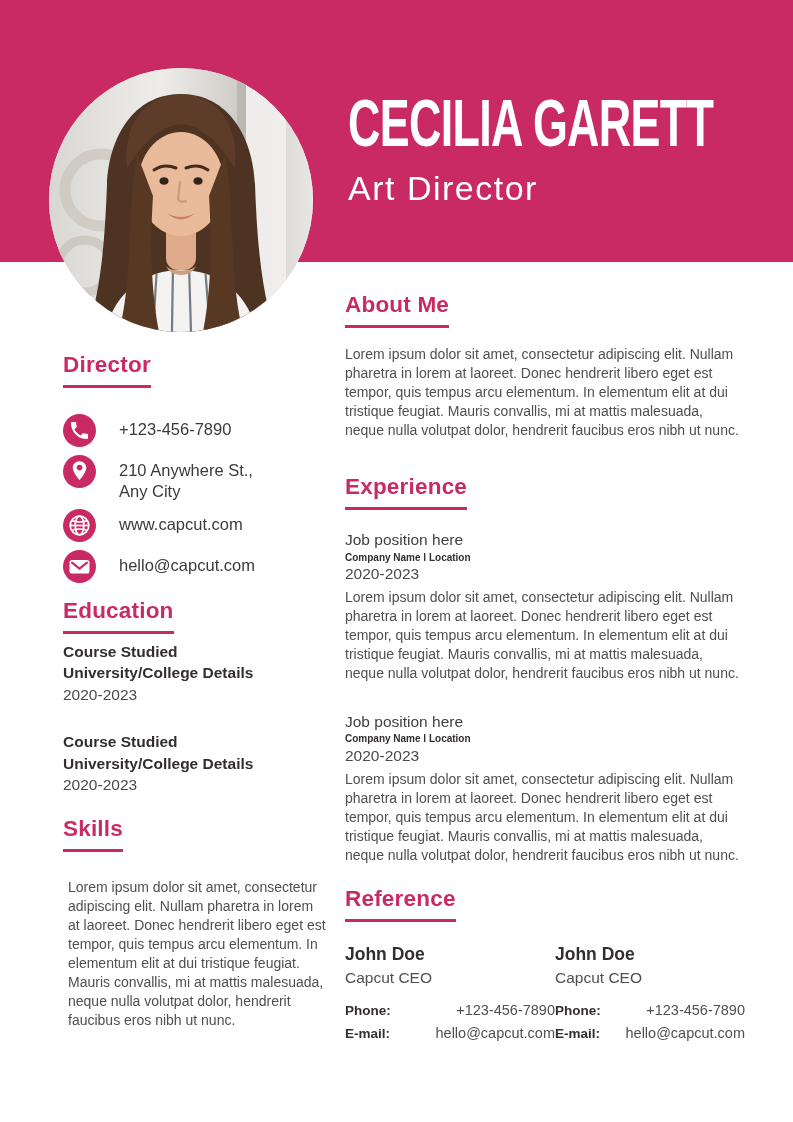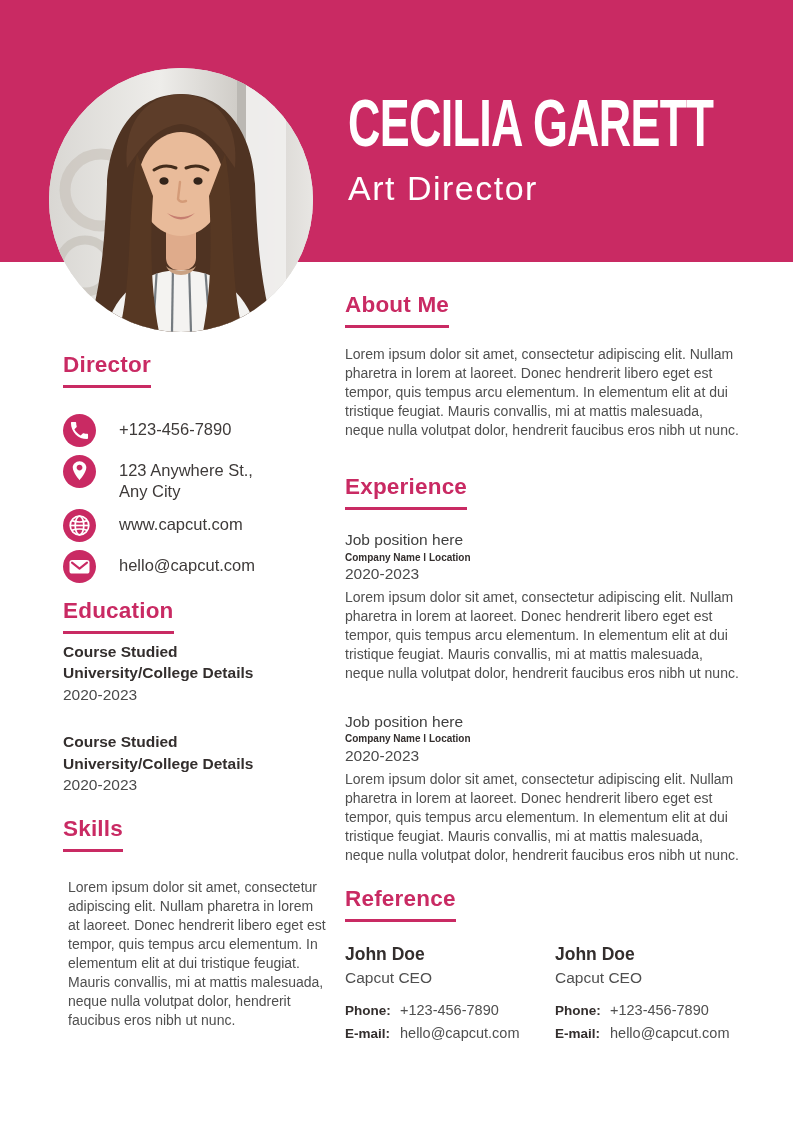--- a/index.html
+++ b/index.html
@@ -69,21 +69,21 @@
   .job-list{margin-top:20px;display:flex;flex-direction:column;gap:28px;}
   .job-pos{font-size:15.5px;color:#3F3F3F;line-height:1.35;}
   .job-co{font-size:10px;font-weight:700;color:var(--dark);line-height:1.35;}
   .job-years{font-size:15.5px;color:#4A4A4A;line-height:1.35;}
   .job-desc{margin-top:3px;font-size:14px;line-height:1.36;color:var(--body);}
   .reference{left:345px;top:886px;width:400px;}
   .ref-grid{margin-top:22px;display:grid;grid-template-columns:210px 190px;}
   .ref-name{font-size:17.5px;font-weight:700;color:var(--dark);line-height:1.25;}
   .ref-role{margin-top:3px;font-size:15.5px;color:var(--body);}
   .ref-contacts{margin-top:15px;display:flex;flex-direction:column;gap:7px;}
-  .ref-line{display:flex;align-items:baseline;}
+  .ref-line{display:flex;align-items:baseline;justify-content:space-between;}
   .ref-label{flex:0 0 55px;font-size:13.5px;font-weight:700;color:var(--dark);}
   .ref-value{font-size:14.5px;color:var(--body);}
 </style>
 </head>
 <body>
 
 <div class="page">
 
   <div class="band"></div>
   <div class="header-text">
@@ -158,21 +158,21 @@
         </svg>
         <div class="contact-text">+123-456-7890</div>
       </div>
 
       <div class="contact-row">
         <svg class="cicon" viewBox="0 0 33 33">
           <circle cx="16.5" cy="16.5" r="16.5" fill="var(--accent)"></circle>
           <path transform="translate(4.9,4.3) scale(0.97)" fill="#fff" fill-rule="evenodd" d="M12 2C8.13 2 5 5.13 5 8.5c0 5.25 7 13 7 13s7-7.75 7-13C19 5.13 15.87 2 12 2zm0 9.5c-1.66 0-3-1.34-3-3s1.34-3 3-3 3 1.34 3 3-1.34 3-3 3z"></path>
         </svg>
         <div class="contact-text">
-          <div>123 Anywhere St.,</div>
+          <div>210 Anywhere St.,</div>
           <div>Any City</div>
         </div>
       </div>
 
       <div class="contact-row">
         <svg class="cicon" viewBox="0 0 33 33">
           <circle cx="16.5" cy="16.5" r="16.5" fill="var(--accent)"></circle>
           <g stroke="#fff" stroke-width="1.7" fill="none">
             <circle cx="16.5" cy="16.5" r="9.3"></circle>
             <ellipse cx="16.5" cy="16.5" rx="4.3" ry="9.3"></ellipse>

